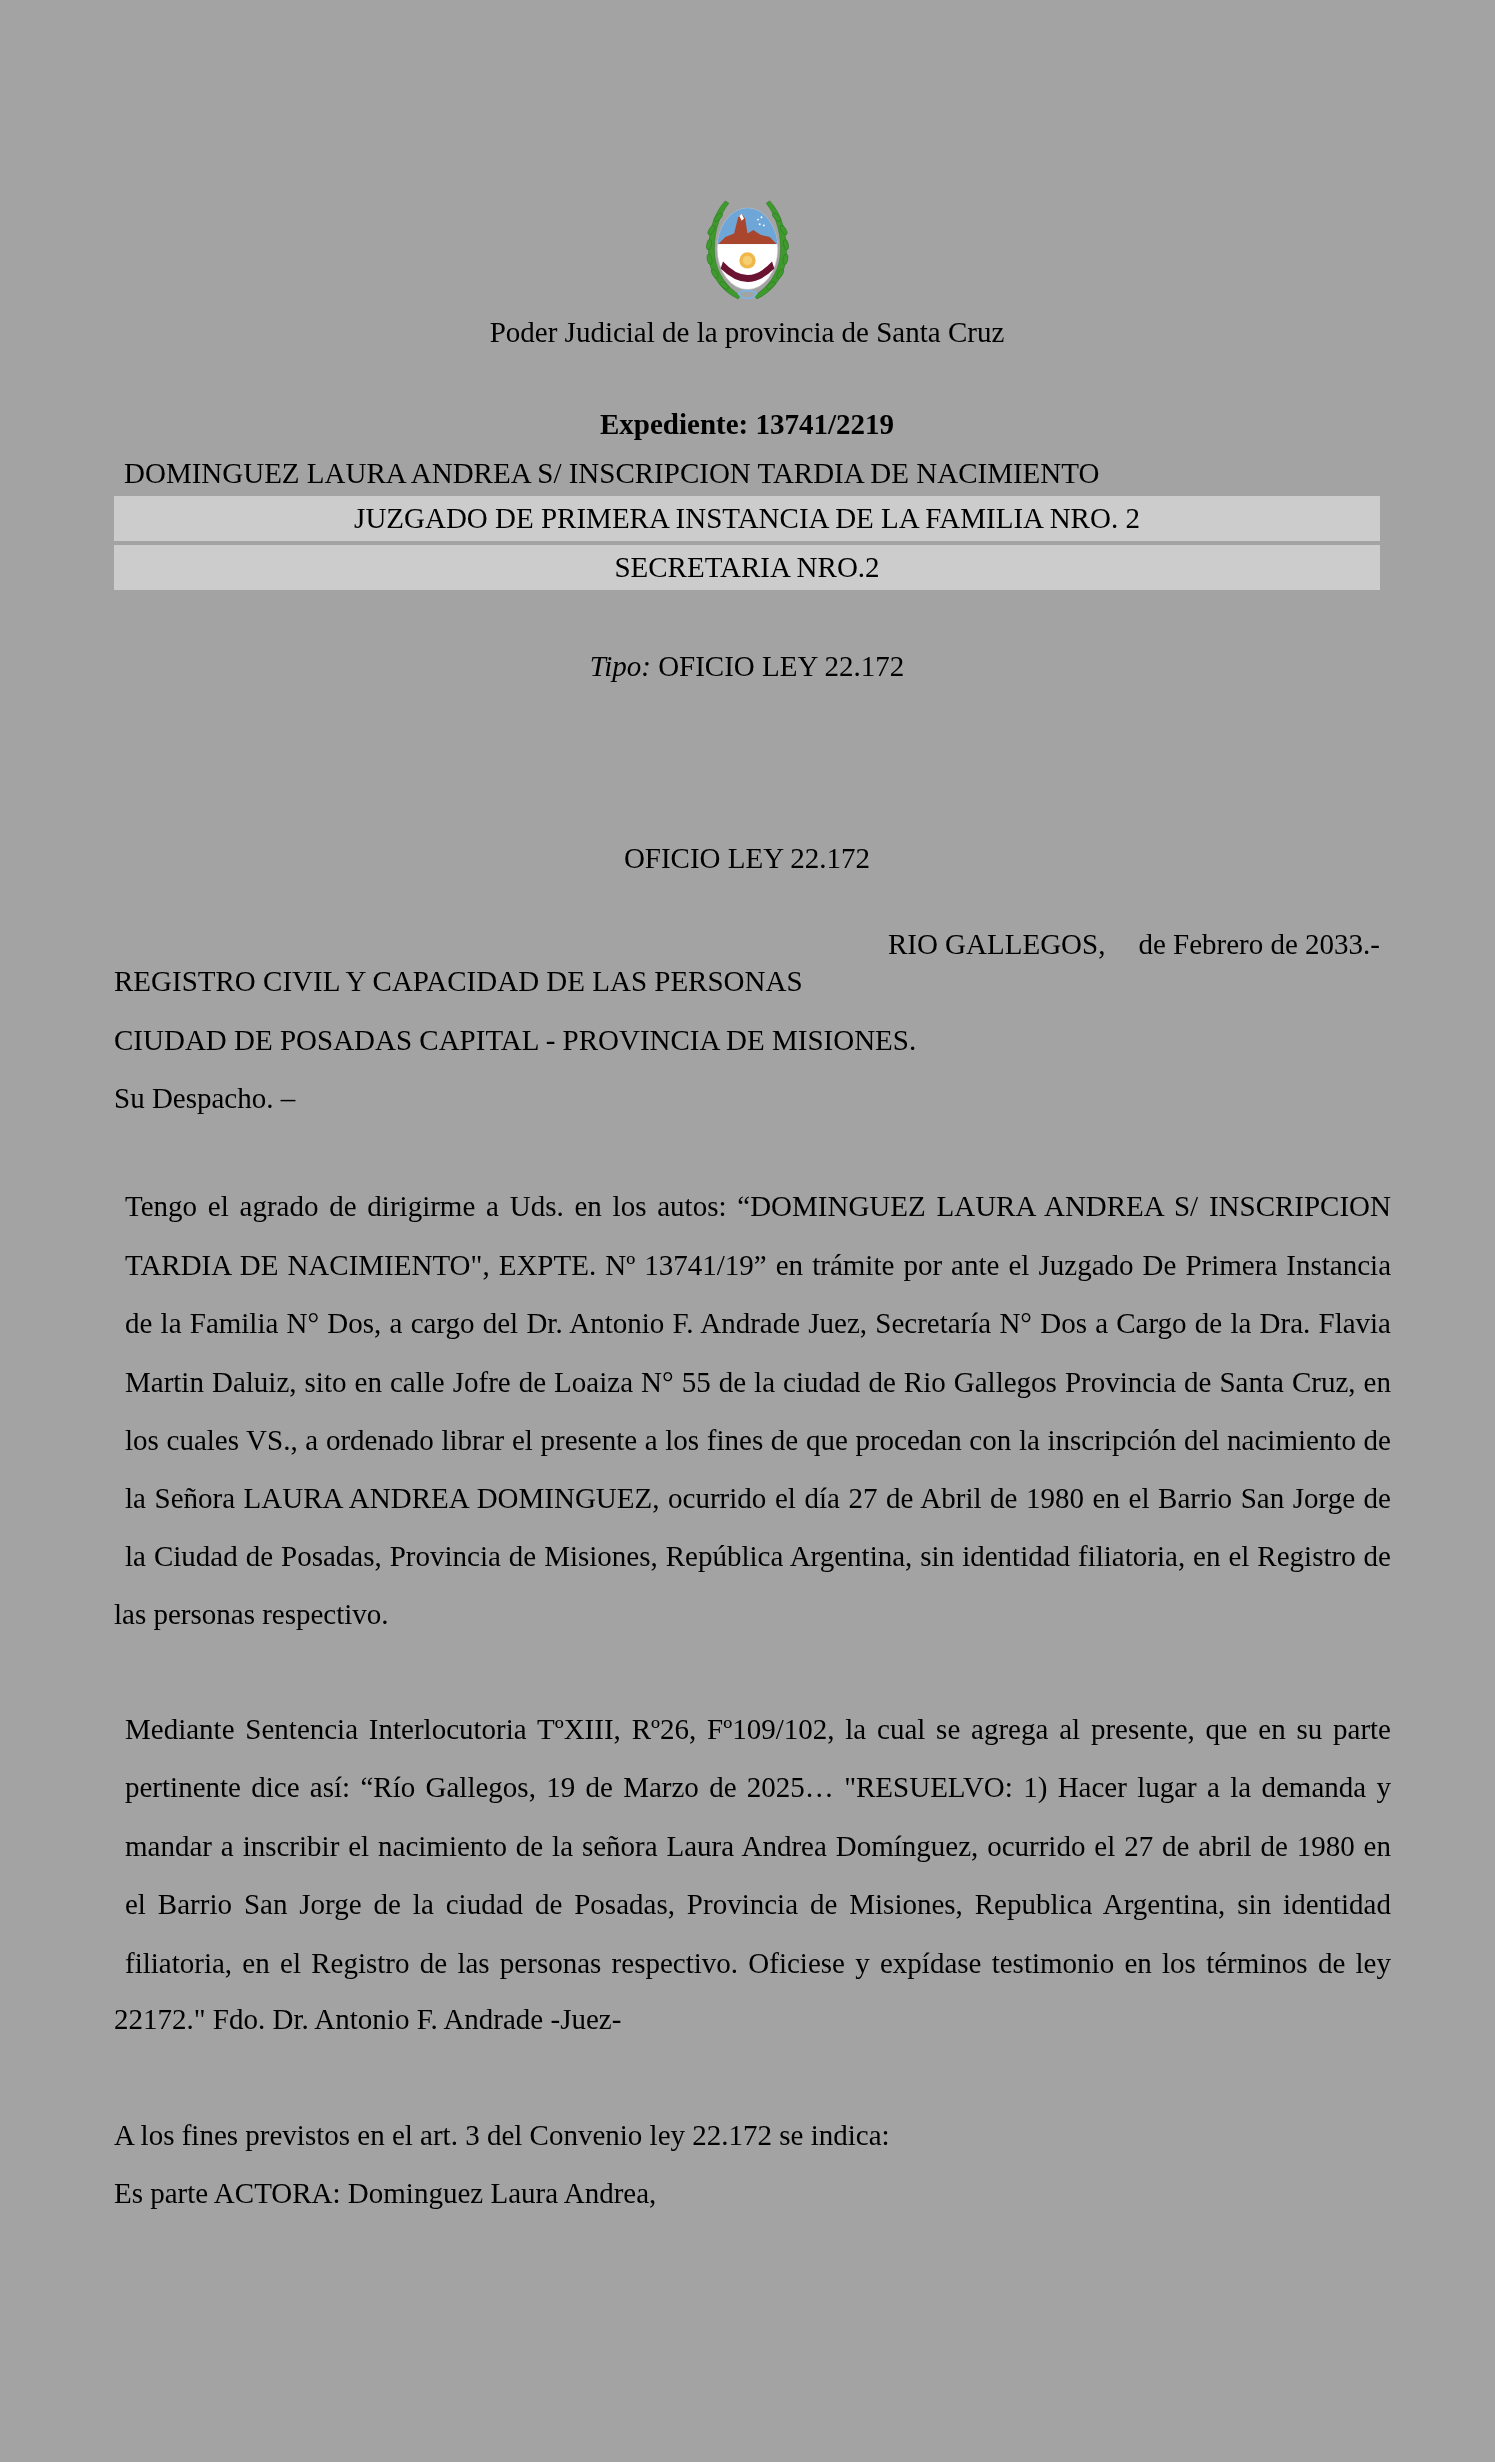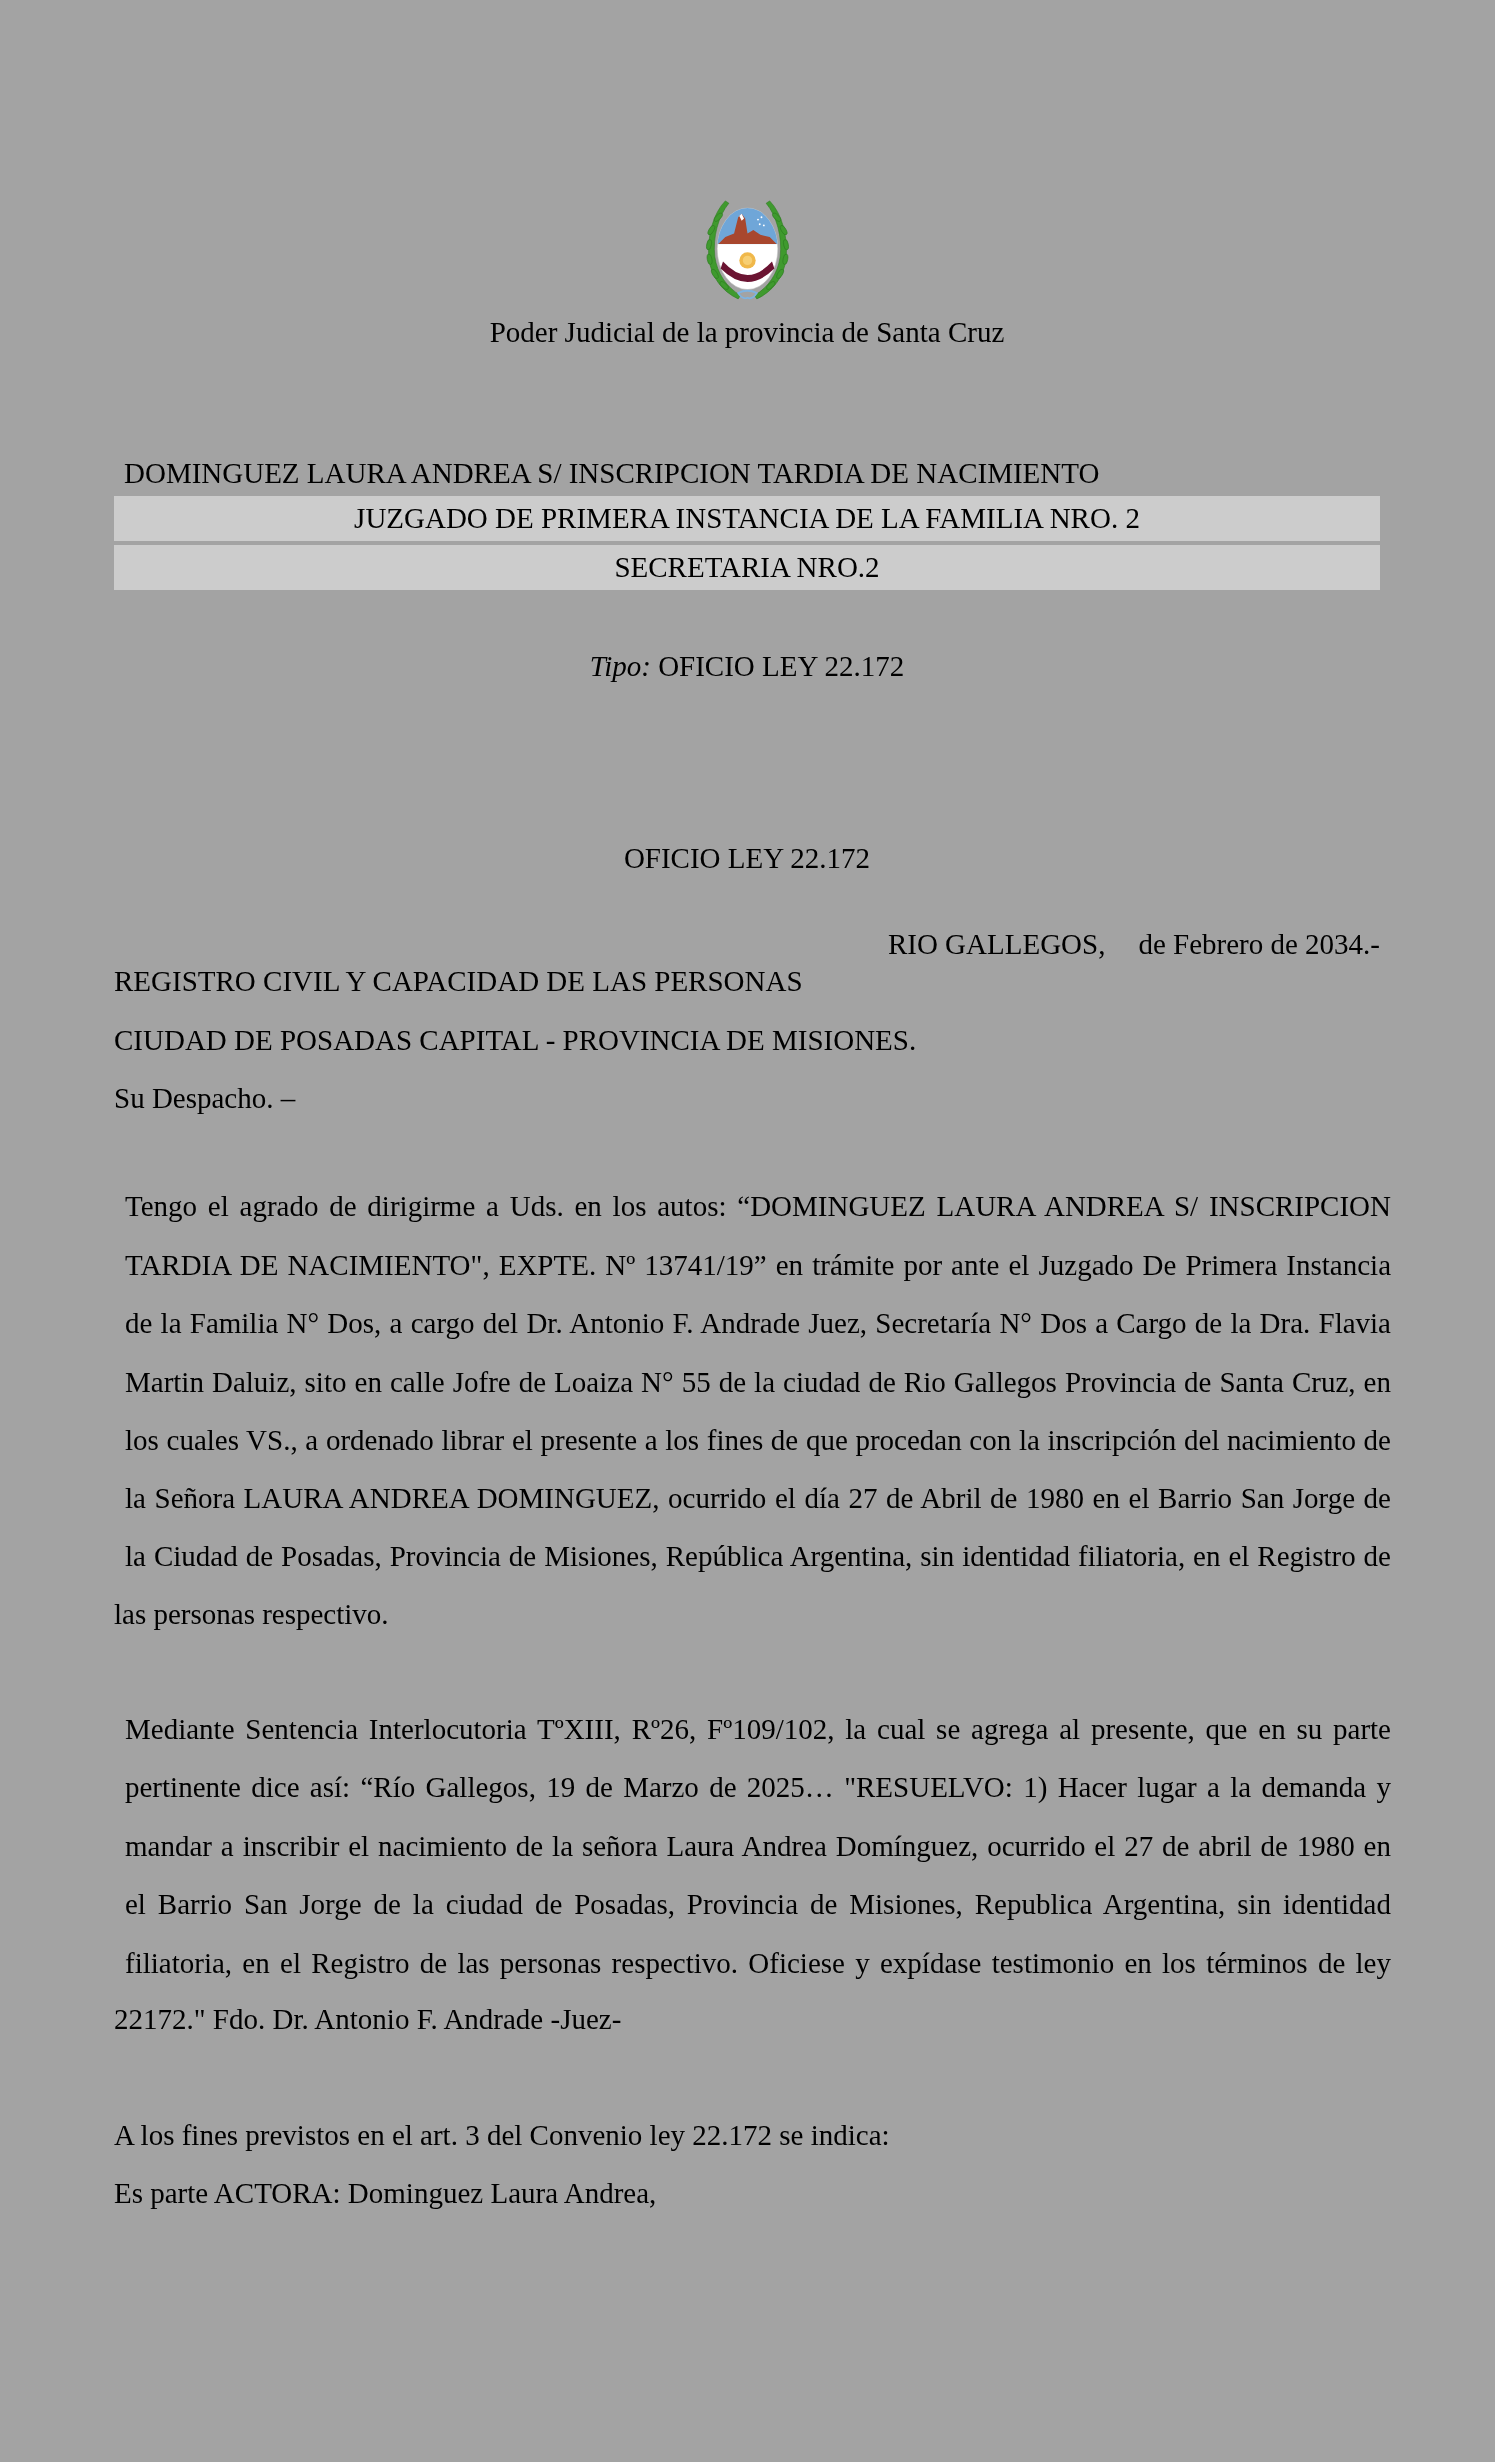--- a/index.html
+++ b/index.html
@@ -61,35 +61,39 @@
     <circle cx="78" cy="112" r="14" fill="#f0b84a"></circle>
     <circle cx="78" cy="112" r="8" fill="#f7cf73"></circle>
 
     <path d="M36 114 Q78 160 120 114 L124 126 Q78 172 32 126 Z" fill="#6b1432"></path>
 
     <path d="M62 168 Q78 160 94 168 Q86 180 78 176 Q70 180 62 168 Z" fill="none" stroke="#7fb3e0" stroke-width="3"></path>
   </svg>
 
   <div class="ln center" style="top:303px;">Poder Judicial de la provincia de Santa Cruz</div>
 
+  <div class="ln center" style="top:395px;">
+    <span class="bold">Expediente:</span>
+    <span class="bold">13741/2219</span>
+  </div>
 
   <div class="ln" style="top:444px; left:124px;">DOMINGUEZ LAURA ANDREA S/ INSCRIPCION TARDIA DE NACIMIENTO</div>
 
   <div class="bar" style="top:496px;">JUZGADO DE PRIMERA INSTANCIA DE LA FAMILIA NRO. 2</div>
   <div class="bar" style="top:545px;">SECRETARIA NRO.2</div>
 
   <div class="ln center" style="top:637px;">
     <span class="italic">Tipo:</span>
     <span>OFICIO LEY 22.172</span>
   </div>
 
   <div class="ln center" style="top:829px;">OFICIO LEY 22.172</div>
 
   <div class="ln right" style="top:915px;">
-    <span>RIO GALLEGOS,</span><span class="gap"></span><span>de Febrero de 2034.-</span>
+    <span>RIO GALLEGOS,</span><span class="gap"></span><span>de Febrero de 2033.-</span>
   </div>
 
   <div class="ln left" style="top:952px;text-align:center;">REGISTRO CIVIL Y CAPACIDAD DE LAS PERSONAS</div>
   <div class="ln left" style="top:1011px;">CIUDAD DE POSADAS CAPITAL - PROVINCIA DE MISIONES.</div>
   <div class="ln left" style="top:1069px;">Su Despacho. –</div>
 
   <div>
     <div class="ln just" style="top:1177px;">Tengo el agrado de dirigirme a Uds. en los autos: “DOMINGUEZ LAURA ANDREA S/ INSCRIPCION</div>
     <div class="ln just" style="top:1236px;">TARDIA DE NACIMIENTO", EXPTE. Nº 13741/19” en trámite por ante el Juzgado De Primera Instancia</div>
     <div class="ln just" style="top:1294px;">de la Familia N° Dos, a cargo del Dr. Antonio F. Andrade Juez, Secretaría N° Dos a Cargo de la Dra. Flavia</div>

